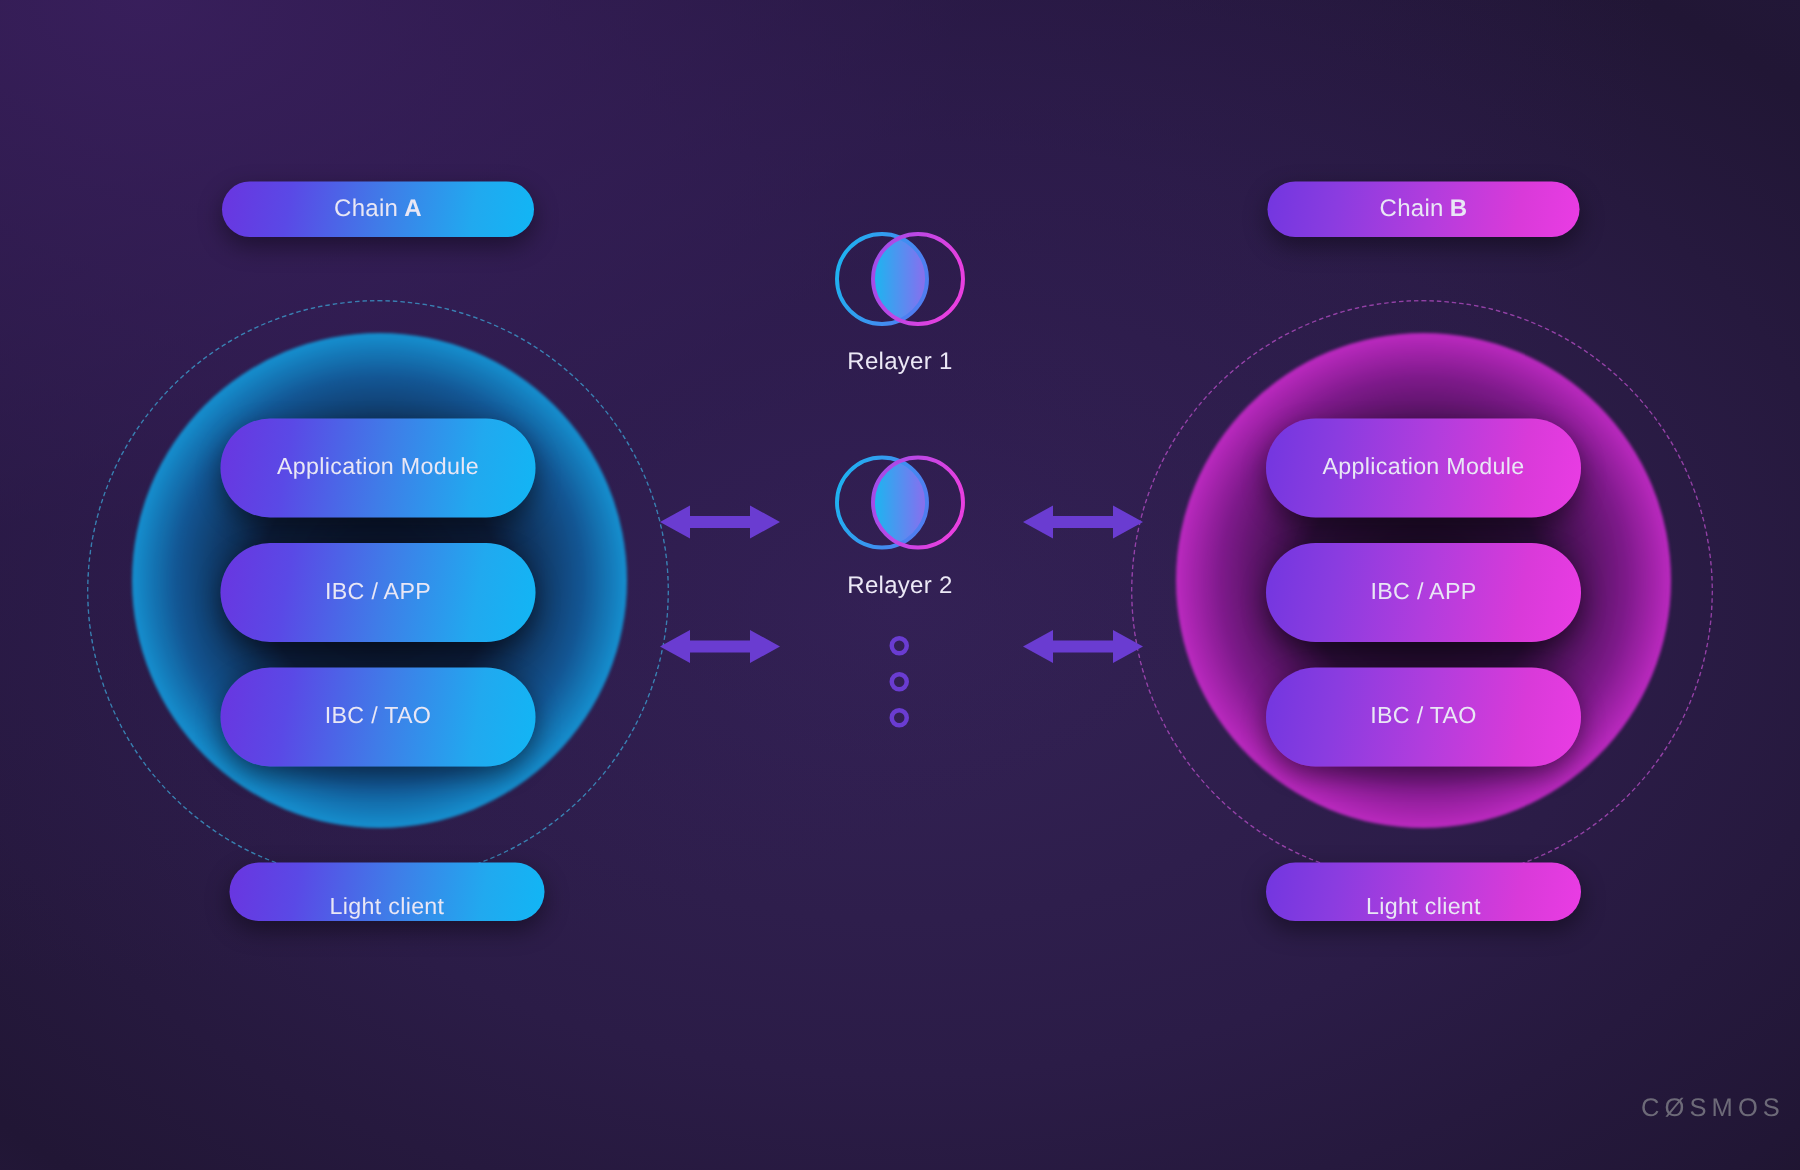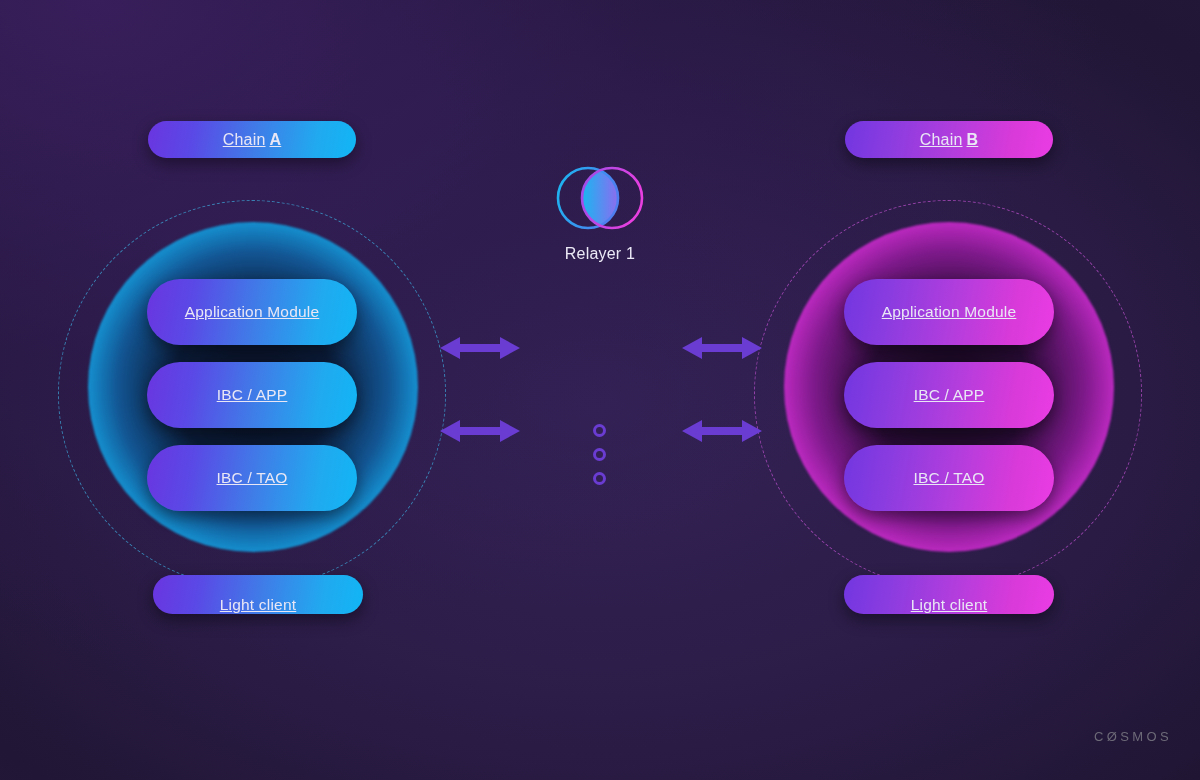--- a/index.html
+++ b/index.html
@@ -59,21 +59,20 @@
 
   
   .pill{
     position:absolute;
     display:flex; align-items:center; justify-content:center;
     border-radius:999px;
     color:#e9e7f5;
     letter-spacing:0.2px;
     white-space:nowrap;
     box-shadow:0 6px 16px rgba(0,0,0,0.42);
-    text-decoration:underline;
   }
   .pill.blue{ background:linear-gradient(100deg,#6a35e0 0%,#5a49e6 22%,#3f7de8 52%,#21a9ef 80%,#11b6f5 100%); }
   .pill.magenta{ background:linear-gradient(100deg,#7236e0 0%,#8a3ce0 22%,#b23ddd 52%,#d93ad9 80%,#ea3ce4 100%); }
 
   .chain-pill{
     width:208px; height:37px;
     font-size:16px; font-weight:400;
   }
   .chain-pill b{ font-weight:700; margin-left:4px; }
 
@@ -113,21 +112,21 @@
   }
   .dot{
     width:13px; height:13px; border-radius:50%;
     border:3.5px solid #6a3cd1;
     background:transparent;
   }
 
   
   .watermark{
     position:absolute;
-    font-size:13px;
+    font-size:17px;
     letter-spacing:3.4px;
     color:#6d6a78;
     font-weight:500;
   }
 </style>
 </head>
 <body>
 
 <div id="stage">
 
@@ -168,21 +167,21 @@
     <span>IBC / APP</span>
   </div>
   <div class="pill magenta module-pill" style="left:844px; top:445px;">
     <span>IBC / TAO</span>
   </div>
 
   <div class="pill magenta lc-pill" style="left:844px; top:575px;">
     <span>Light client</span>
   </div>
 
-  <div class="relayer" style="left:540px; top:158px;">
+  <div class="relayer" style="left:540px; top:146px;">
     <svg class="venn" width="100" height="80" viewBox="0 0 100 80">
       <defs>
         <linearGradient id="lensGrad1" x1="0" y1="0" x2="1" y2="0">
           <stop offset="0%" stop-color="#19b7f0"></stop>
           <stop offset="45%" stop-color="#6f7ef0"></stop>
           <stop offset="100%" stop-color="#e040e0"></stop>
         </linearGradient>
         <linearGradient id="cL1" x1="0" y1="0" x2="1" y2="0.3">
           <stop offset="0%" stop-color="#19b7f0"></stop>
             <stop offset="100%" stop-color="#4f7ef0"></stop>
@@ -200,20 +199,38 @@
       </g>
       <circle cx="38" cy="40" r="30" fill="none" stroke="url(#cL1)" stroke-width="2.6"></circle>
       <circle cx="62" cy="40" r="30" fill="none" stroke="url(#cR1)" stroke-width="2.6"></circle>
     </svg>
     <div class="rlabel">
       <span>Relayer</span>
       <span>1</span>
     </div>
   </div>
 
+  <div class="relayer" style="left:540px; top:295px;">
+    <svg class="venn" width="100" height="80" viewBox="0 0 100 80">
+      <defs>
+        <clipPath id="clipL2">
+            <circle cx="38" cy="40" r="30"></circle>
+          </clipPath>
+      </defs>
+      <g clip-path="url(#clipL2)">
+        <circle cx="62" cy="40" r="30" fill="url(#lensGrad1)"></circle>
+      </g>
+      <circle cx="38" cy="40" r="30" fill="none" stroke="url(#cL1)" stroke-width="2.6"></circle>
+      <circle cx="62" cy="40" r="30" fill="none" stroke="url(#cR1)" stroke-width="2.6"></circle>
+    </svg>
+    <div class="rlabel">
+      <span>Relayer</span>
+      <span>2</span>
+    </div>
+  </div>
 
   <div class="dots" style="left:593px; top:424px;">
     <div class="dot"></div>
     <div class="dot"></div>
     <div class="dot"></div>
   </div>
 
 
   <svg class="arrow" style="left:438px; top:333px;" width="84" height="30" viewBox="0 0 84 30">
     <path d="M22,4 L22,11 L62,11 L62,4 L82,15 L62,26 L62,19 L22,19 L22,26 L2,15 Z" fill="#6a3cd1"></path>

